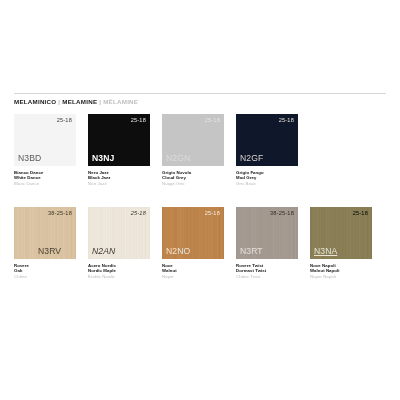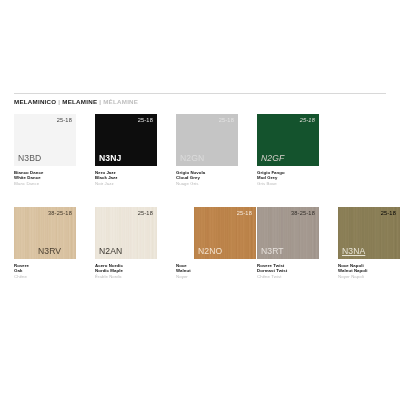--- a/index.html
+++ b/index.html
@@ -45,21 +45,21 @@
   .section-header .sh-it { color: #1a1a1a; }
   .section-header .sh-sep { color: #b6b6b6; font-weight: bold; }
   .section-header .sh-en { color: #1a1a1a; }
   .section-header .sh-fr { color: #bdbdbd; }
 
   
   .row {
     position: absolute;
     left: 14px;
     display: flex;
-    gap: 7px;
+    gap: 0px;
   }
   .row-1 { top: 114px; }
   .row-2 { top: 207px; }
 
   .cell {
     width: 74px;
     margin-right: 0px;
   }
 
   .swatch {
@@ -154,21 +154,21 @@
           <span class="swatch-code" style="color: rgb(228, 228, 228);">25-18</span>
           <span class="swatch-name" style="color: rgb(220, 220, 220);">N2GN</span>
         </div>
         <div class="caption">
           <span class="cap-line cap-it">Grigio Nuvola</span>
           <span class="cap-line cap-en">Cloud Grey</span>
           <span class="cap-line cap-fr">Nuage Gris</span>
         </div>
       </div>
       <div class="cell">
-        <div class="swatch" style="background: #14532d; font-style: italic;">
+        <div class="swatch" style="background: #0f172a;">
           <span class="swatch-code" style="color: rgb(230, 224, 220);">25-18</span>
           <span class="swatch-name" style="color: rgb(220, 212, 207);">N2GF</span>
         </div>
         <div class="caption">
           <span class="cap-line cap-it">Grigio Fango</span>
           <span class="cap-line cap-en">Mud Grey</span>
           <span class="cap-line cap-fr">Gris Boue</span>
         </div>
       </div>
     </div>
@@ -208,21 +208,21 @@
           <span class="swatch-code" style="color: rgb(63, 53, 40);">38-25-18</span>
           <span class="swatch-name" style="color: rgb(74, 63, 49); padding-left: 20px;">N3RV</span>
         </div>
         <div class="caption">
           <span class="cap-line cap-it">Rovere</span>
           <span class="cap-line cap-en">Oak</span>
           <span class="cap-line cap-fr">Chêne</span>
         </div>
       </div>
       <div class="cell">
-        <div class="swatch" style="background: #0ea5e9;">
+        <div class="swatch" style="background: #0ea5e9; font-style: italic;">
           <svg class="grain" width="62" height="52" viewBox="0 0 62 52" preserveAspectRatio="none">
             <rect x="0" y="0" width="62" height="52" fill="#eee8dd"></rect>
             <rect x="0.00" y="0" width="1.18" height="52" fill="#e3dac9" opacity="0.32"></rect>
             <rect x="1.70" y="0" width="0.79" height="52" fill="#e3dac9" opacity="0.28"></rect>
             <rect x="3.76" y="0" width="0.53" height="52" fill="#e3dac9" opacity="0.45"></rect>
             <rect x="5.70" y="0" width="1.06" height="52" fill="#e3dac9" opacity="0.21"></rect>
             <rect x="8.54" y="0" width="1.45" height="52" fill="#e3dac9" opacity="0.13"></rect>
             <rect x="11.24" y="0" width="0.78" height="52" fill="#e3dac9" opacity="0.37"></rect>
             <rect x="12.62" y="0" width="1.30" height="52" fill="#e3dac9" opacity="0.29"></rect>
             <rect x="14.55" y="0" width="0.48" height="52" fill="#e3dac9" opacity="0.48"></rect>
@@ -249,21 +249,21 @@
           <span class="swatch-code" style="color: rgb(54, 50, 44);">25-18</span>
           <span class="swatch-name" style="color: rgb(58, 54, 48);">N2AN</span>
         </div>
         <div class="caption">
           <span class="cap-line cap-it">Acero Nordic</span>
           <span class="cap-line cap-en">Nordic Maple</span>
           <span class="cap-line cap-fr">Érable Nordic</span>
         </div>
       </div>
       <div class="cell">
-        <div class="swatch" style="background: #15803d; margin-left: 18px;">
+        <div class="swatch" style="background: #15803d;">
           <svg class="grain" width="62" height="52" viewBox="0 0 62 52" preserveAspectRatio="none">
             <rect x="0" y="0" width="62" height="52" fill="#c0884f"></rect>
             <rect x="0.00" y="0" width="1.18" height="52" fill="#ab7238" opacity="0.32"></rect>
             <rect x="1.70" y="0" width="0.79" height="52" fill="#ab7238" opacity="0.28"></rect>
             <rect x="3.76" y="0" width="0.53" height="52" fill="#ab7238" opacity="0.45"></rect>
             <rect x="5.70" y="0" width="1.06" height="52" fill="#ab7238" opacity="0.21"></rect>
             <rect x="8.54" y="0" width="1.45" height="52" fill="#ab7238" opacity="0.13"></rect>
             <rect x="11.24" y="0" width="0.78" height="52" fill="#ab7238" opacity="0.37"></rect>
             <rect x="12.62" y="0" width="1.30" height="52" fill="#ab7238" opacity="0.29"></rect>
             <rect x="14.55" y="0" width="0.48" height="52" fill="#ab7238" opacity="0.48"></rect>

